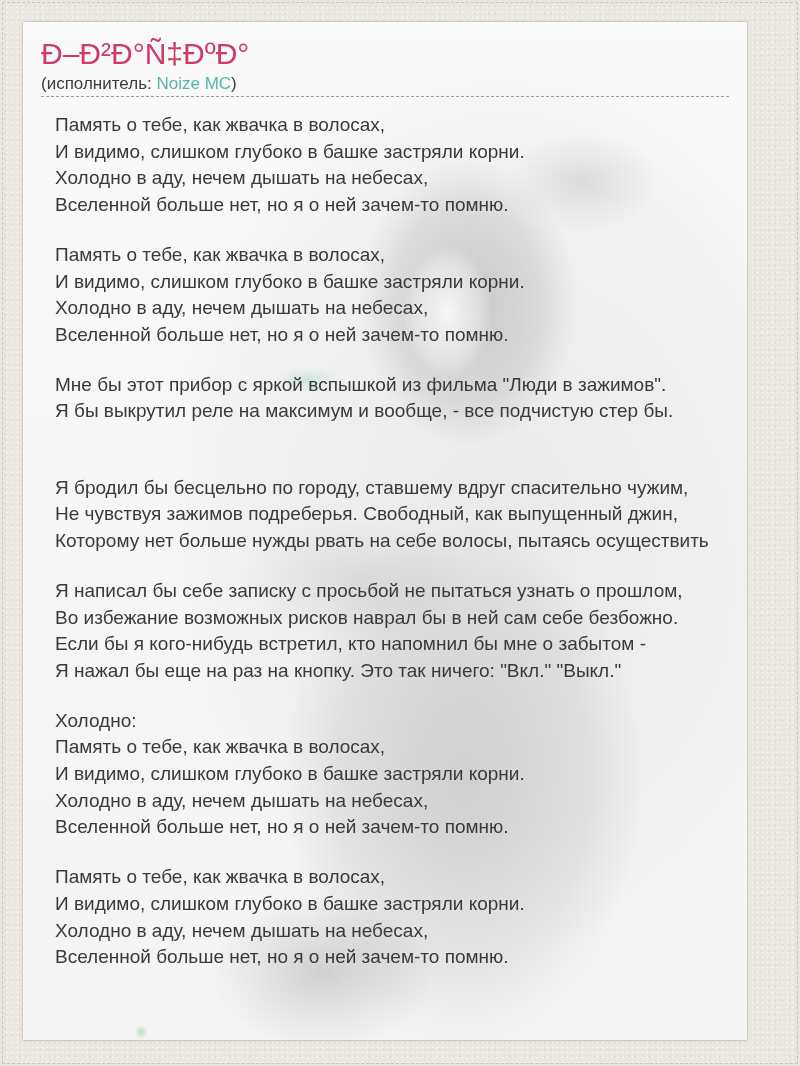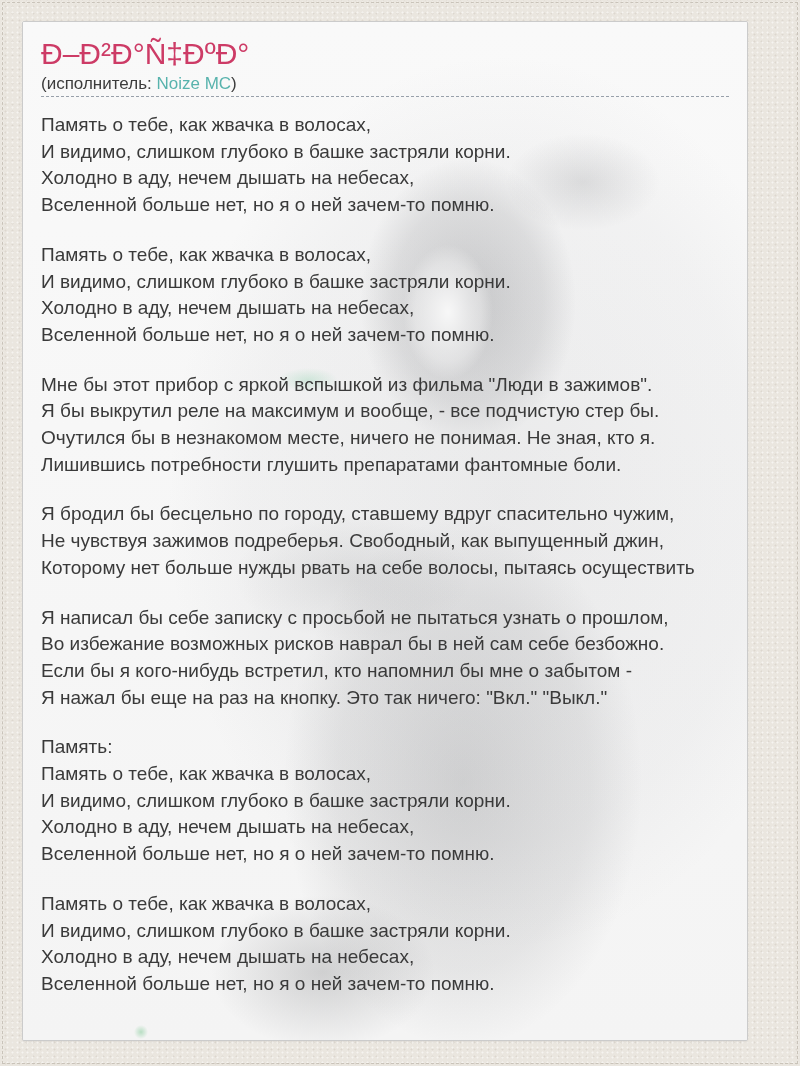--- a/index.html
+++ b/index.html
@@ -74,21 +74,21 @@
     border-bottom: 1px dashed #98a0aa;
     height: 0;
   }
   .lyrics {
     margin-top: 15px;
     font-size: 19px;
     line-height: 26.7px;
     color: var(--text-color, #3a3a3a);
   }
   .lyrics p {
-    margin: 0 0 23px 0;
+    margin: 0 0 23px 14px;
   }
 </style>
 </head>
 <body>
 
 <div>
   <div class="frame"></div>
 
   <div class="card">
     <div class="photo"></div>
@@ -98,21 +98,21 @@
 
       <div class="artist">
         <span>(исполнитель: </span><a href="#">Noize MC</a><span>)</span>
       </div>
 
       <div class="sep"></div>
 
       <div class="lyrics">
           <p><span>Память о тебе, как жвачка в волосах,</span><br><span>И видимо, слишком глубоко в башке застряли корни.</span><br><span>Холодно в аду, нечем дышать на небесах,</span><br><span>Вселенной больше нет, но я о ней зачем-то помню.</span></p>
           <p><span>Память о тебе, как жвачка в волосах,</span><br><span>И видимо, слишком глубоко в башке застряли корни.</span><br><span>Холодно в аду, нечем дышать на небесах,</span><br><span>Вселенной больше нет, но я о ней зачем-то помню.</span></p>
-          <p><span>Мне бы этот прибор с яркой вспышкой из фильма "Люди в зажимов".</span><br><span>Я бы выкрутил реле на максимум и вообще, - все подчистую стер бы.</span><br><span>Очутился бы в незнакомом месте, ничего не понимая. Не зная, кто я.</span><br><span>Лишившись потребности глушить препаратами фантомные боли.</span></p>
+          <p><span>Мне бы этот прибор с яркой вспышкой из фильма "Люди в зажимов".</span><br><span>Я бы выкрутил реле на максимум и вообще, - все подчистую стер бы.</span><br><br></p>
           <p><span>Я бродил бы бесцельно по городу, ставшему вдруг спасительно чужим,</span><br><span>Не чувствуя зажимов подреберья. Свободный, как выпущенный джин,</span><br><span>Которому нет больше нужды рвать на себе волосы, пытаясь осуществить</span><br></p>
           <p><span>Я написал бы себе записку с просьбой не пытаться узнать о прошлом,</span><br><span>Во избежание возможных рисков наврал бы в ней сам себе безбожно.</span><br><span>Если бы я кого-нибудь встретил, кто напомнил бы мне о забытом -</span><br><span>Я нажал бы еще на раз на кнопку. Это так ничего: "Вкл." "Выкл."</span></p>
-          <p><span>Память:</span><br><span>Память о тебе, как жвачка в волосах,</span><br><span>И видимо, слишком глубоко в башке застряли корни.</span><br><span>Холодно в аду, нечем дышать на небесах,</span><br><span>Вселенной больше нет, но я о ней зачем-то помню.</span></p>
+          <p><span>Холодно:</span><br><span>Память о тебе, как жвачка в волосах,</span><br><span>И видимо, слишком глубоко в башке застряли корни.</span><br><span>Холодно в аду, нечем дышать на небесах,</span><br><span>Вселенной больше нет, но я о ней зачем-то помню.</span></p>
           <p><span>Память о тебе, как жвачка в волосах,</span><br><span>И видимо, слишком глубоко в башке застряли корни.</span><br><span>Холодно в аду, нечем дышать на небесах,</span><br><span>Вселенной больше нет, но я о ней зачем-то помню.</span></p>
         </div>
     </div>
   </div>
 </div>
 
 </body></html>

